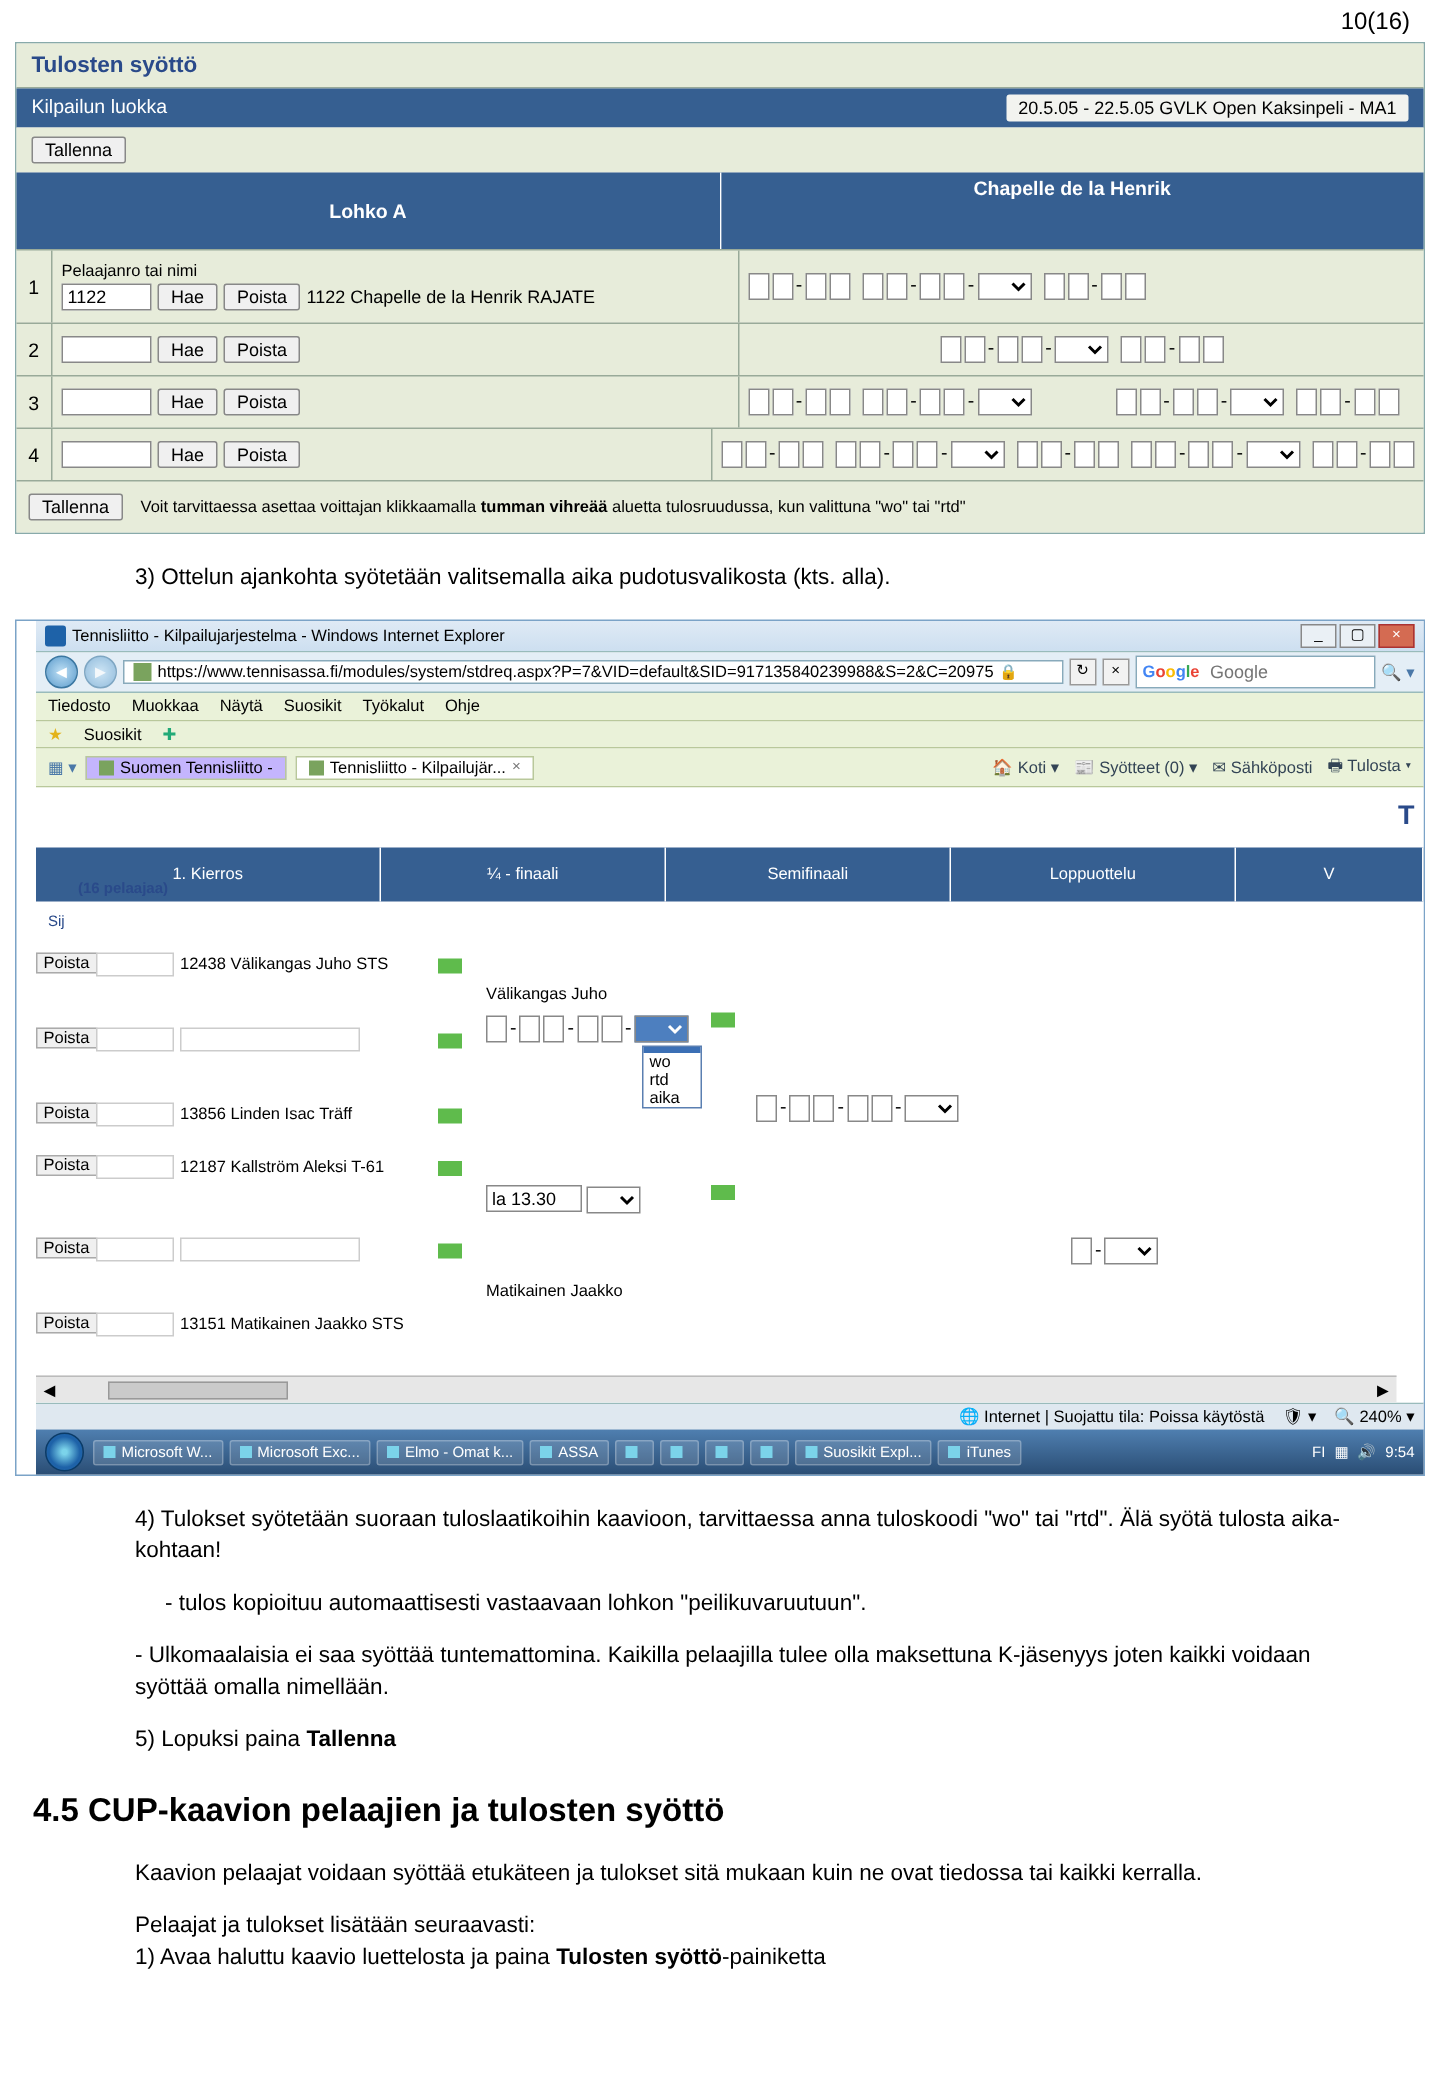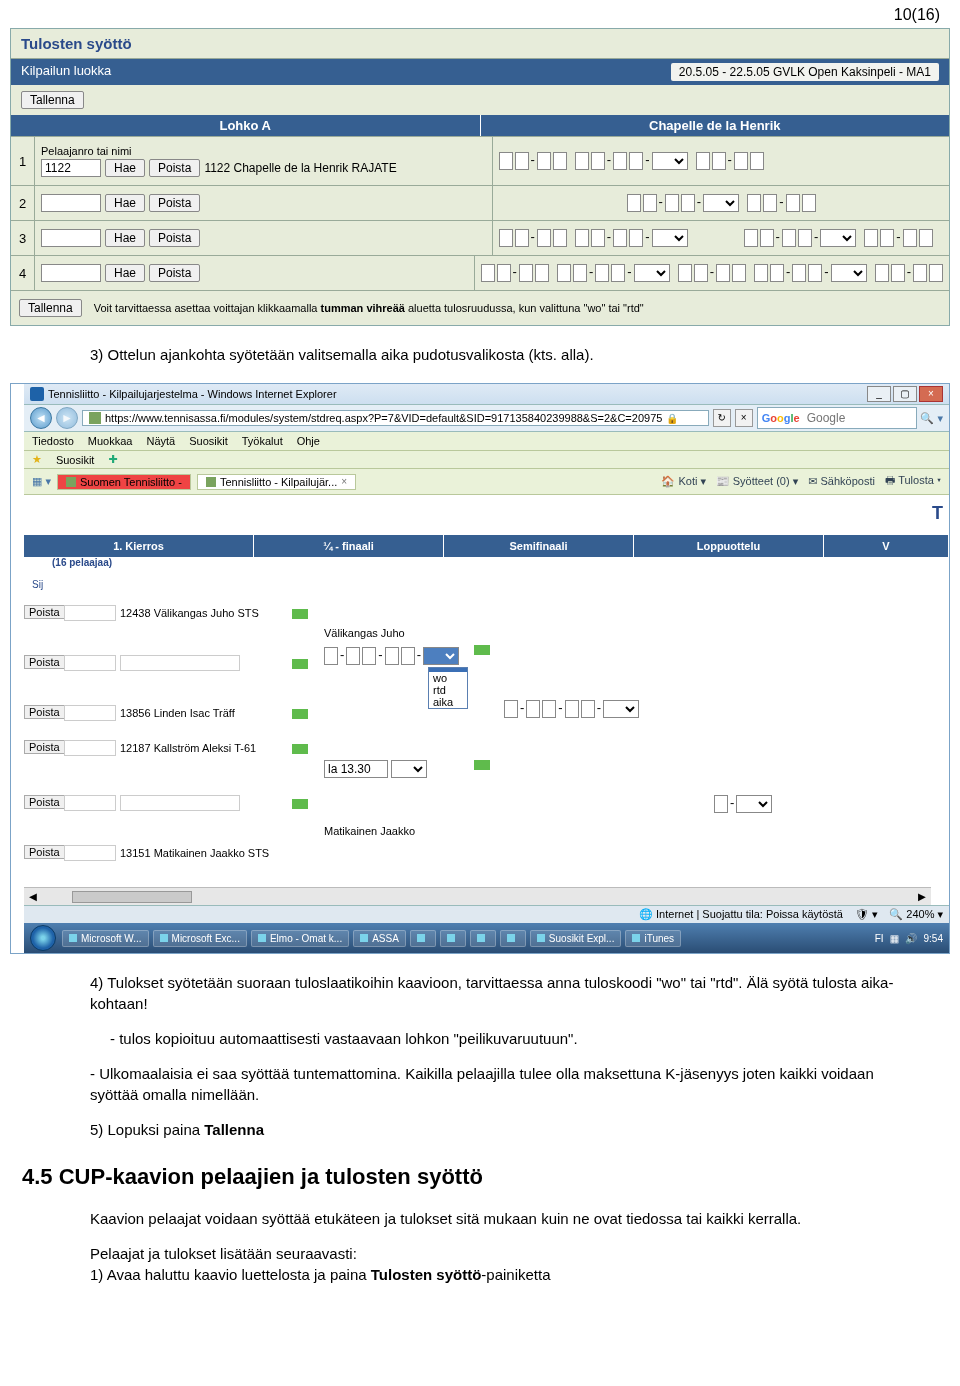--- a/index.html
+++ b/index.html
@@ -13,21 +13,21 @@
   .page-num { text-align: right; font-size: 16px; padding: 6px 20px 4px 0; }
 
   
   .shot1 { border: 1px solid #8aa; width: 940px; margin: 0 auto 12px; background:#f2f3ef; }
   .s1-title { background: #e7ecda; color: #2a4a8a; font-weight: bold; font-size: 15px; padding: 6px 10px; border-bottom:1px solid #9a9; }
   .s1-kilp { background: #365f91; color:#fff; padding:4px 10px; font-size:13px; display:flex; }
   .s1-kilpval { color:#000; background:#f2f3ef; margin-left:auto; padding:2px 8px; border-radius:2px; font-size:12px; }
   .s1-row { background:#e7ecda; padding:6px 10px; display:flex; align-items:center; }
   .btn { background:#f0f0f0; border:1px solid #888; border-radius:2px; padding:1px 8px; font-size:12px; cursor:pointer; font-family:inherit; }
   .h-strip { display:flex; width:100%; }
-  .h-left { flex:1; background:#365f91; color:#fff; text-align:center; font-weight:bold; padding:3px 0; border-right:1px solid #fff; }
+  .h-left { flex:1; background:#365f91; color:#fff; text-align:center; font-weight:bold; padding:18px 0; border-right:1px solid #fff; }
   .h-right { flex:1; background:#365f91; color:#fff; text-align:center; font-weight:bold; padding:3px 0; }
   .gridrow { display:flex; border-top:1px solid #9a9; background:#e7ecda; }
   .gridrow .num { width:24px; display:flex; align-items:center; justify-content:center; border-right:1px solid #9a9; }
   .gridrow .cellL { flex:1; padding:8px 6px; display:flex; align-items:center; gap:4px; border-right:1px solid #9a9; }
   .gridrow .cellR { flex:1; padding:8px 6px; display:flex; align-items:center; gap:8px; }
   .tbox { background:#fff; border:1px solid #888; height:18px; padding:1px 3px; font-size:12px; font-family:inherit; }
   .mini { width:14px; }
   .scoreset { display:inline-flex; gap:2px; }
   .sel { background:#fff; border:1px solid #888; height:18px; width:36px; font-size:11px; }
   .s1-foot { background:#e7ecda; padding:8px; display:flex; gap:12px; align-items:center; border-top:1px solid #9a9; }
@@ -51,28 +51,28 @@
   .navarr { width:22px; height:22px; border-radius:50%; background: radial-gradient(#bfe0f5,#5a9acb); border:1px solid #3b77a1; color:#fff; display:flex; align-items:center; justify-content:center; font-size:12px; }
   .urlbox { display:flex; align-items:center; gap:4px; background:#fff; border:1px solid #8ab; padding:1px 6px; flex:1; font-size:11px;}
   .lock { color:#b58b1b; font-size:10px; }
   .lilbtn { width:18px; height:18px; border:1px solid #999; background:#f2f2f2; font-size:10px; text-align:center; line-height:16px; }
   .sbox { background:#fff; border:1px solid #8ab; display:flex; align-items:center; gap:4px; padding:1px 4px; width:160px; }
   .sbox .glogo { font-weight:bold; font-size:11px; }
   .menubar { display:flex; gap:14px; background:#eaf2d9; font-size:11px; padding:3px 8px; border-bottom:1px solid #b9c89b;}
   .favbar { display:flex; gap:14px; background:#eaf2d9; font-size:11px; padding:2px 8px; border-bottom:1px solid #b9c89b; align-items:center; }
   .star { color:#e3b319; }
   .tabsbar { display:flex; gap:6px; background:#eaf2d9; font-size:11px; padding:3px 8px; border-bottom:1px solid #b9c89b; align-items:center; }
-  .tab { background:#ef4444; border:1px solid #b9c89b; padding:1px 8px; display:flex; align-items:center; gap:4px;}
+  .tab { background:#c4b5fd; border:1px solid #b9c89b; padding:1px 8px; display:flex; align-items:center; gap:4px;}
   .tab.active { background:#fff; }
   .tabx { font-size:10px; color:#777; }
   .tabrtools { margin-left:auto; display:flex; gap:10px; font-size:11px; color:#345; align-items:center; }
 
   .s2-body { position:relative; background:#fff; height:410px; overflow:hidden; }
   .hdrT { position:absolute; right:0; top:8px; font-size:18px; font-weight:bold; color:#2a4a8a; padding-right:6px;}
-  .bluebar { position:absolute; top:40px; left:0; right:0; height:22px; background:#365f91; color:#fff; display:flex; font-size:11px; font-weight:bold; }
+  .bluebar { position:absolute; top:40px; left:0; right:0; height:36px; background:#365f91; color:#fff; display:flex; font-size:11px; font-weight:normal; }
   .bluebar div { border-right:1px solid #fff; display:flex; align-items:center; justify-content:center; }
   .bb1 { width:230px; }
   .bb2 { width:190px; }
   .bb3 { width:190px; }
   .bb4 { width:190px; }
   .bb5 { flex:1; border-right:none; }
   .subhdr { position:absolute; top:62px; left:28px; font-size:10px; color:#2a4a8a; font-weight:bold;}
   .sublbl { position:absolute; top:62px; left:8px; font-size:10px; color:#2a4a8a;}
 
   .poista { position:absolute; left:0; font-size:11px; border:1px solid #aaa; padding:0 4px; background:#f0f0f0;}

